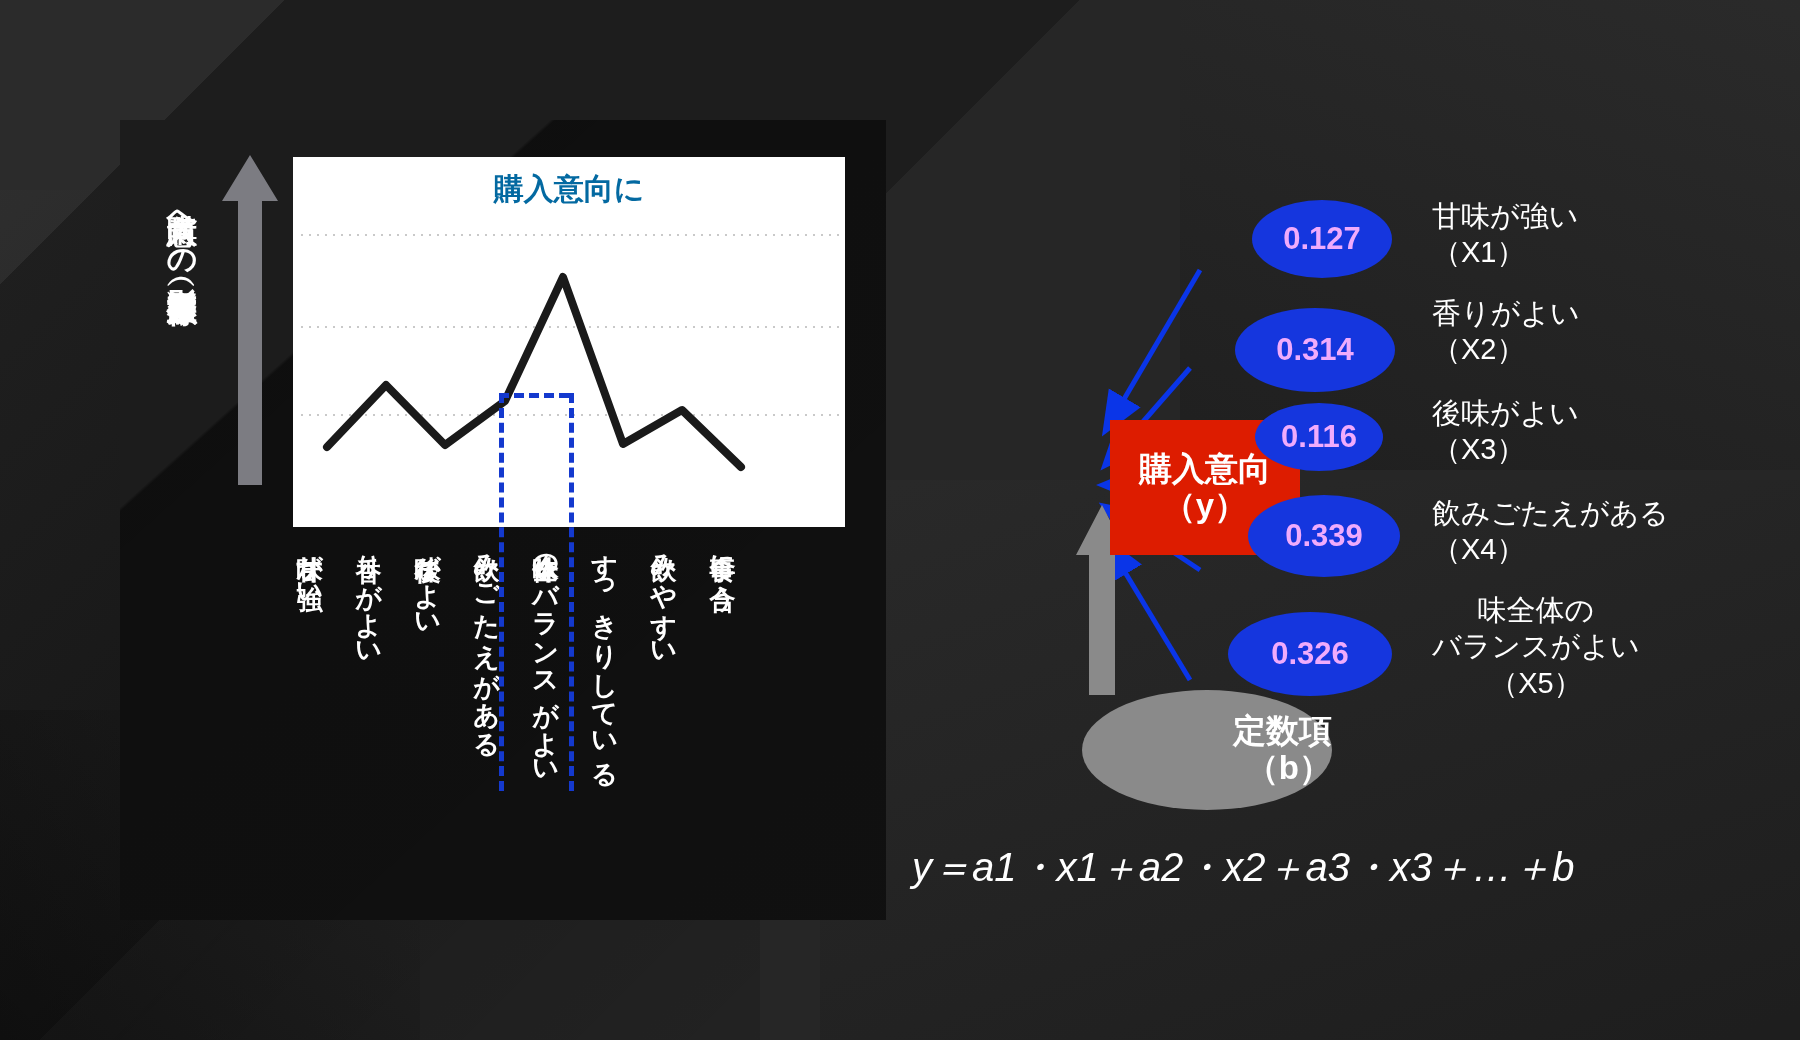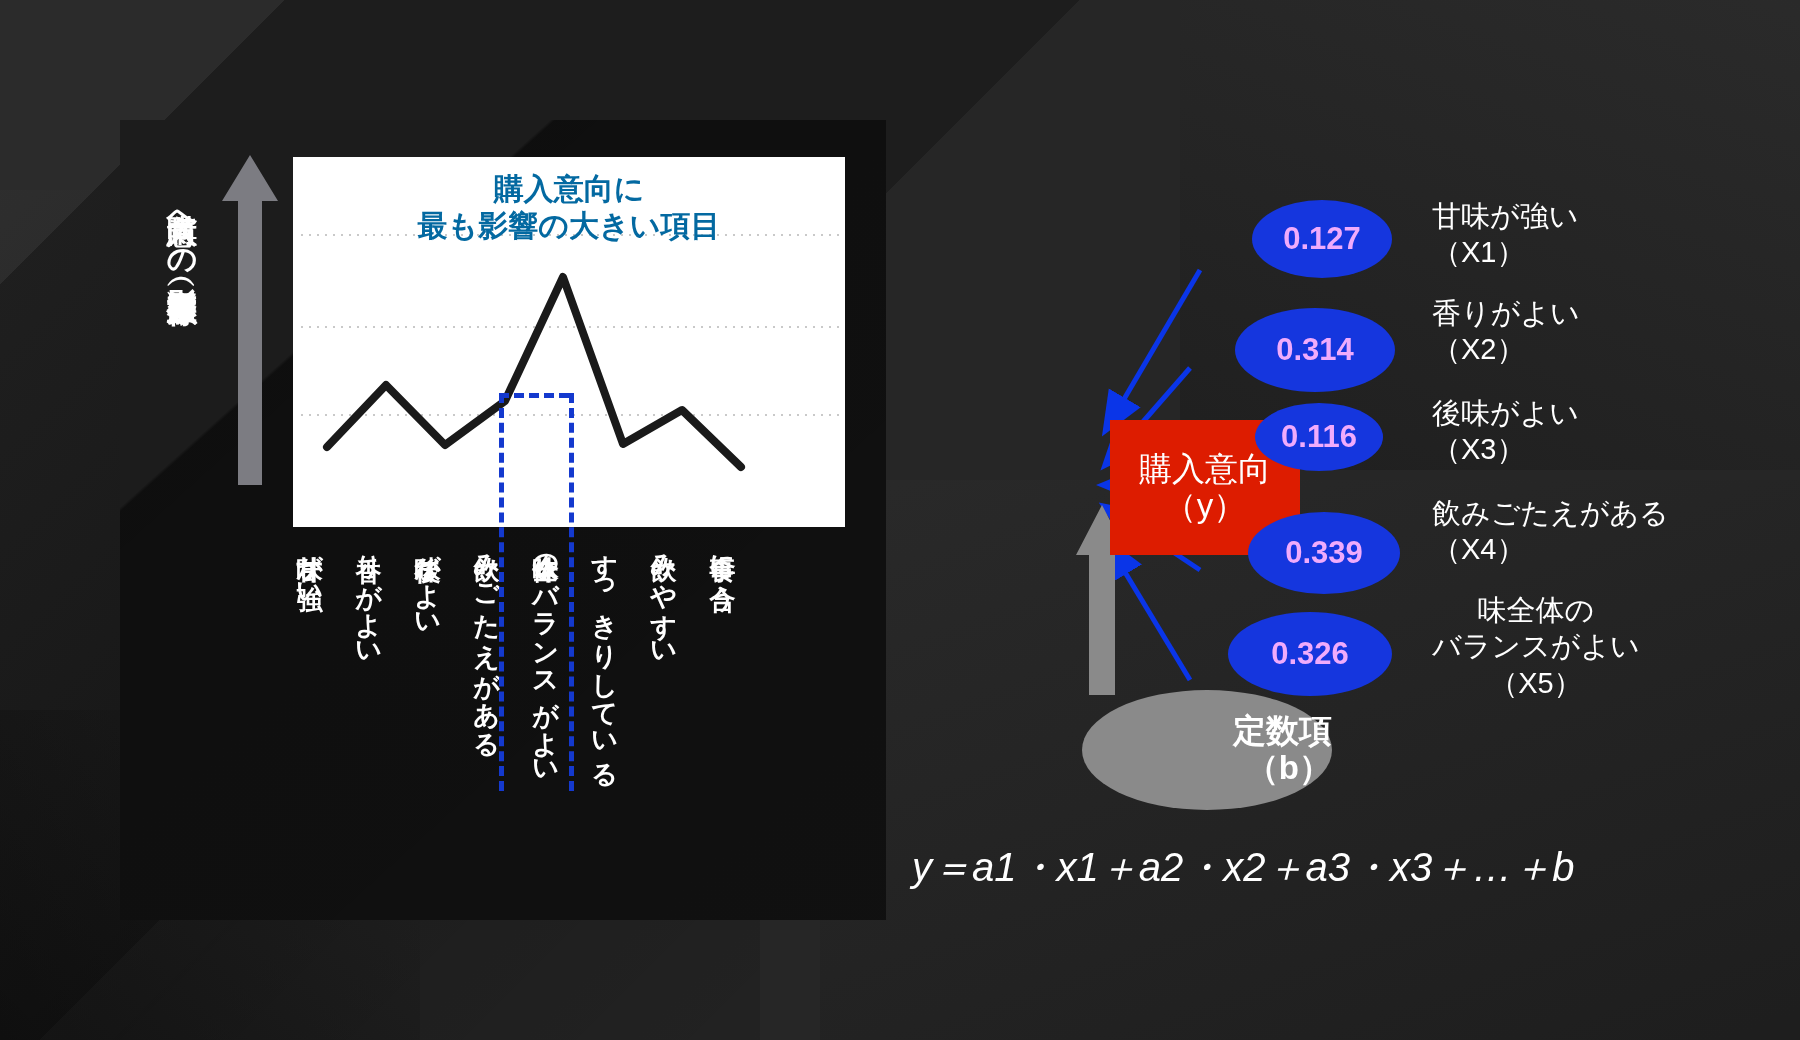--- a/index.html
+++ b/index.html
@@ -75,21 +75,21 @@
   }
 
   
   #diagram{position:absolute;left:900px;top:150px;width:900px;height:890px;z-index:3;}
   #diagram-svg{position:absolute;left:0;top:0;}
 
   #y-box{
     position:absolute;left:1110px;top:420px;width:190px;height:135px;
     background:#DD1C00;z-index:5;
     display:flex;flex-direction:column;align-items:center;justify-content:center;
-    color:#ffffff;font-size:33px;font-weight:400;line-height:1.12;
+    color:#ffffff;font-size:33px;font-weight:700;line-height:1.12;
   }
   .node-ellipse{
     position:absolute;z-index:5;border-radius:50%;
     background:#1536DE;color:#f0abfc;
     display:flex;align-items:center;justify-content:center;
     font-size:31px;font-weight:700;
   }
   #const-ellipse{
     position:absolute;left:1082px;top:690px;width:250px;height:120px;
     border-radius:50%;background:#8A8A8A;color:#ffffff;z-index:5;
@@ -134,21 +134,20 @@
     <g stroke="#C9C9C9" stroke-width="2" stroke-dasharray="2 6">
       <line x1="8" y1="78" x2="548" y2="78"></line>
       <line x1="8" y1="170" x2="548" y2="170"></line>
       <line x1="8" y1="258" x2="548" y2="258"></line>
     </g>
 
     <polyline points="34,290 93,228 152,288 212,244 270,120 330,287 389,253 448,310" fill="none" stroke="#1A1A1A" stroke-width="8" stroke-linejoin="round" stroke-linecap="round"></polyline>
   </svg>
   <div id="plot-title">
     <div>購入意向に</div>
-    <div>最も影響の大きい項目</div>
   </div>
 </div>
 
 <div class="dash-h" style="left:499px;top:393px;width:70px;"></div>
 <div class="dash-v" style="left:499px;top:393px;height:398px;"></div>
 <div class="dash-v" style="left:569px;top:393px;height:398px;"></div>
 
 <div id="x-labels">
   <div class="x-label" style="left:4px;">甘味が強い</div>
   <div class="x-label" style="left:63px;">香りがよい</div>
@@ -188,21 +187,21 @@
 </div>
 
 <div id="y-box">
   <span>購入意向</span>
   <span>（y）</span>
 </div>
 
 <div class="node-ellipse" style="left:1252px;top:200px;width:140px;height:78px;">0.127</div>
 <div class="node-ellipse" style="left:1235px;top:308px;width:160px;height:84px;">0.314</div>
 <div class="node-ellipse" style="left:1255px;top:403px;width:128px;height:68px;">0.116</div>
-<div class="node-ellipse" style="left:1248px;top:512px;width:152px;height:82px;text-align:right;">0.339</div>
+<div class="node-ellipse" style="left:1248px;top:495px;width:152px;height:82px;text-align:right;">0.339</div>
 <div class="node-ellipse" style="left:1228px;top:612px;width:164px;height:84px;">0.326</div>
 
 <div class="node-label" style="left:1432px;top:198px;">甘味が強い
 （X1）</div>
 <div class="node-label" style="left:1432px;top:295px;">香りがよい
 （X2）</div>
 <div class="node-label" style="left:1432px;top:395px;">後味がよい
 （X3）</div>
 <div class="node-label" style="left:1432px;top:495px;">飲みごたえがある
 （X4）</div>

